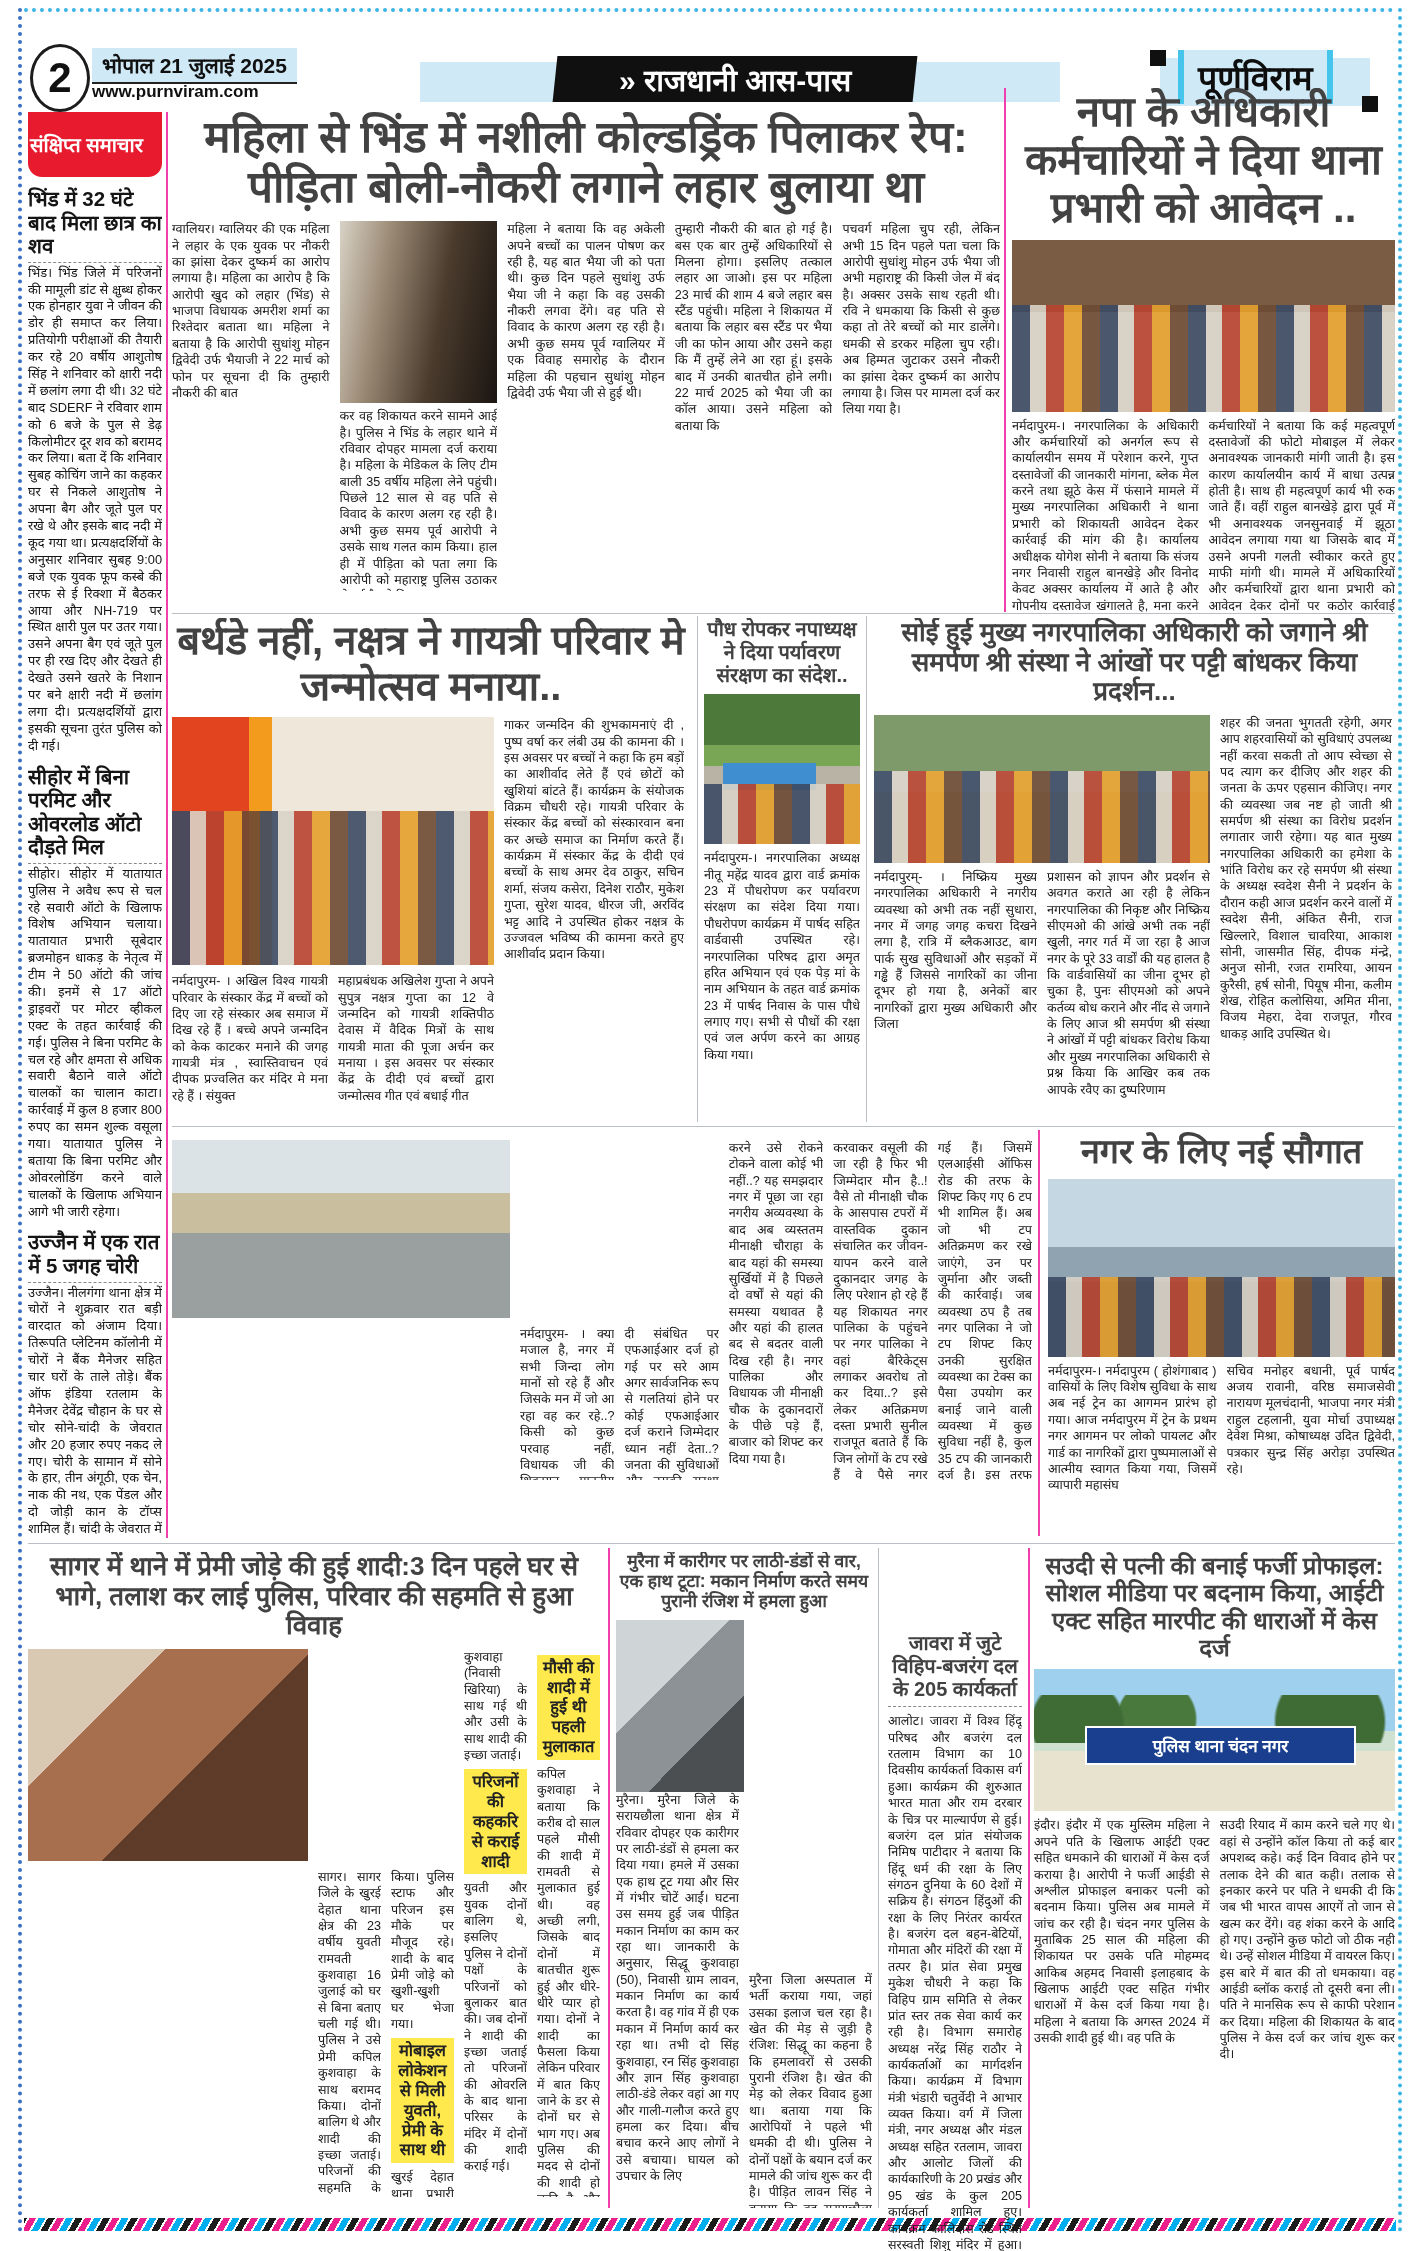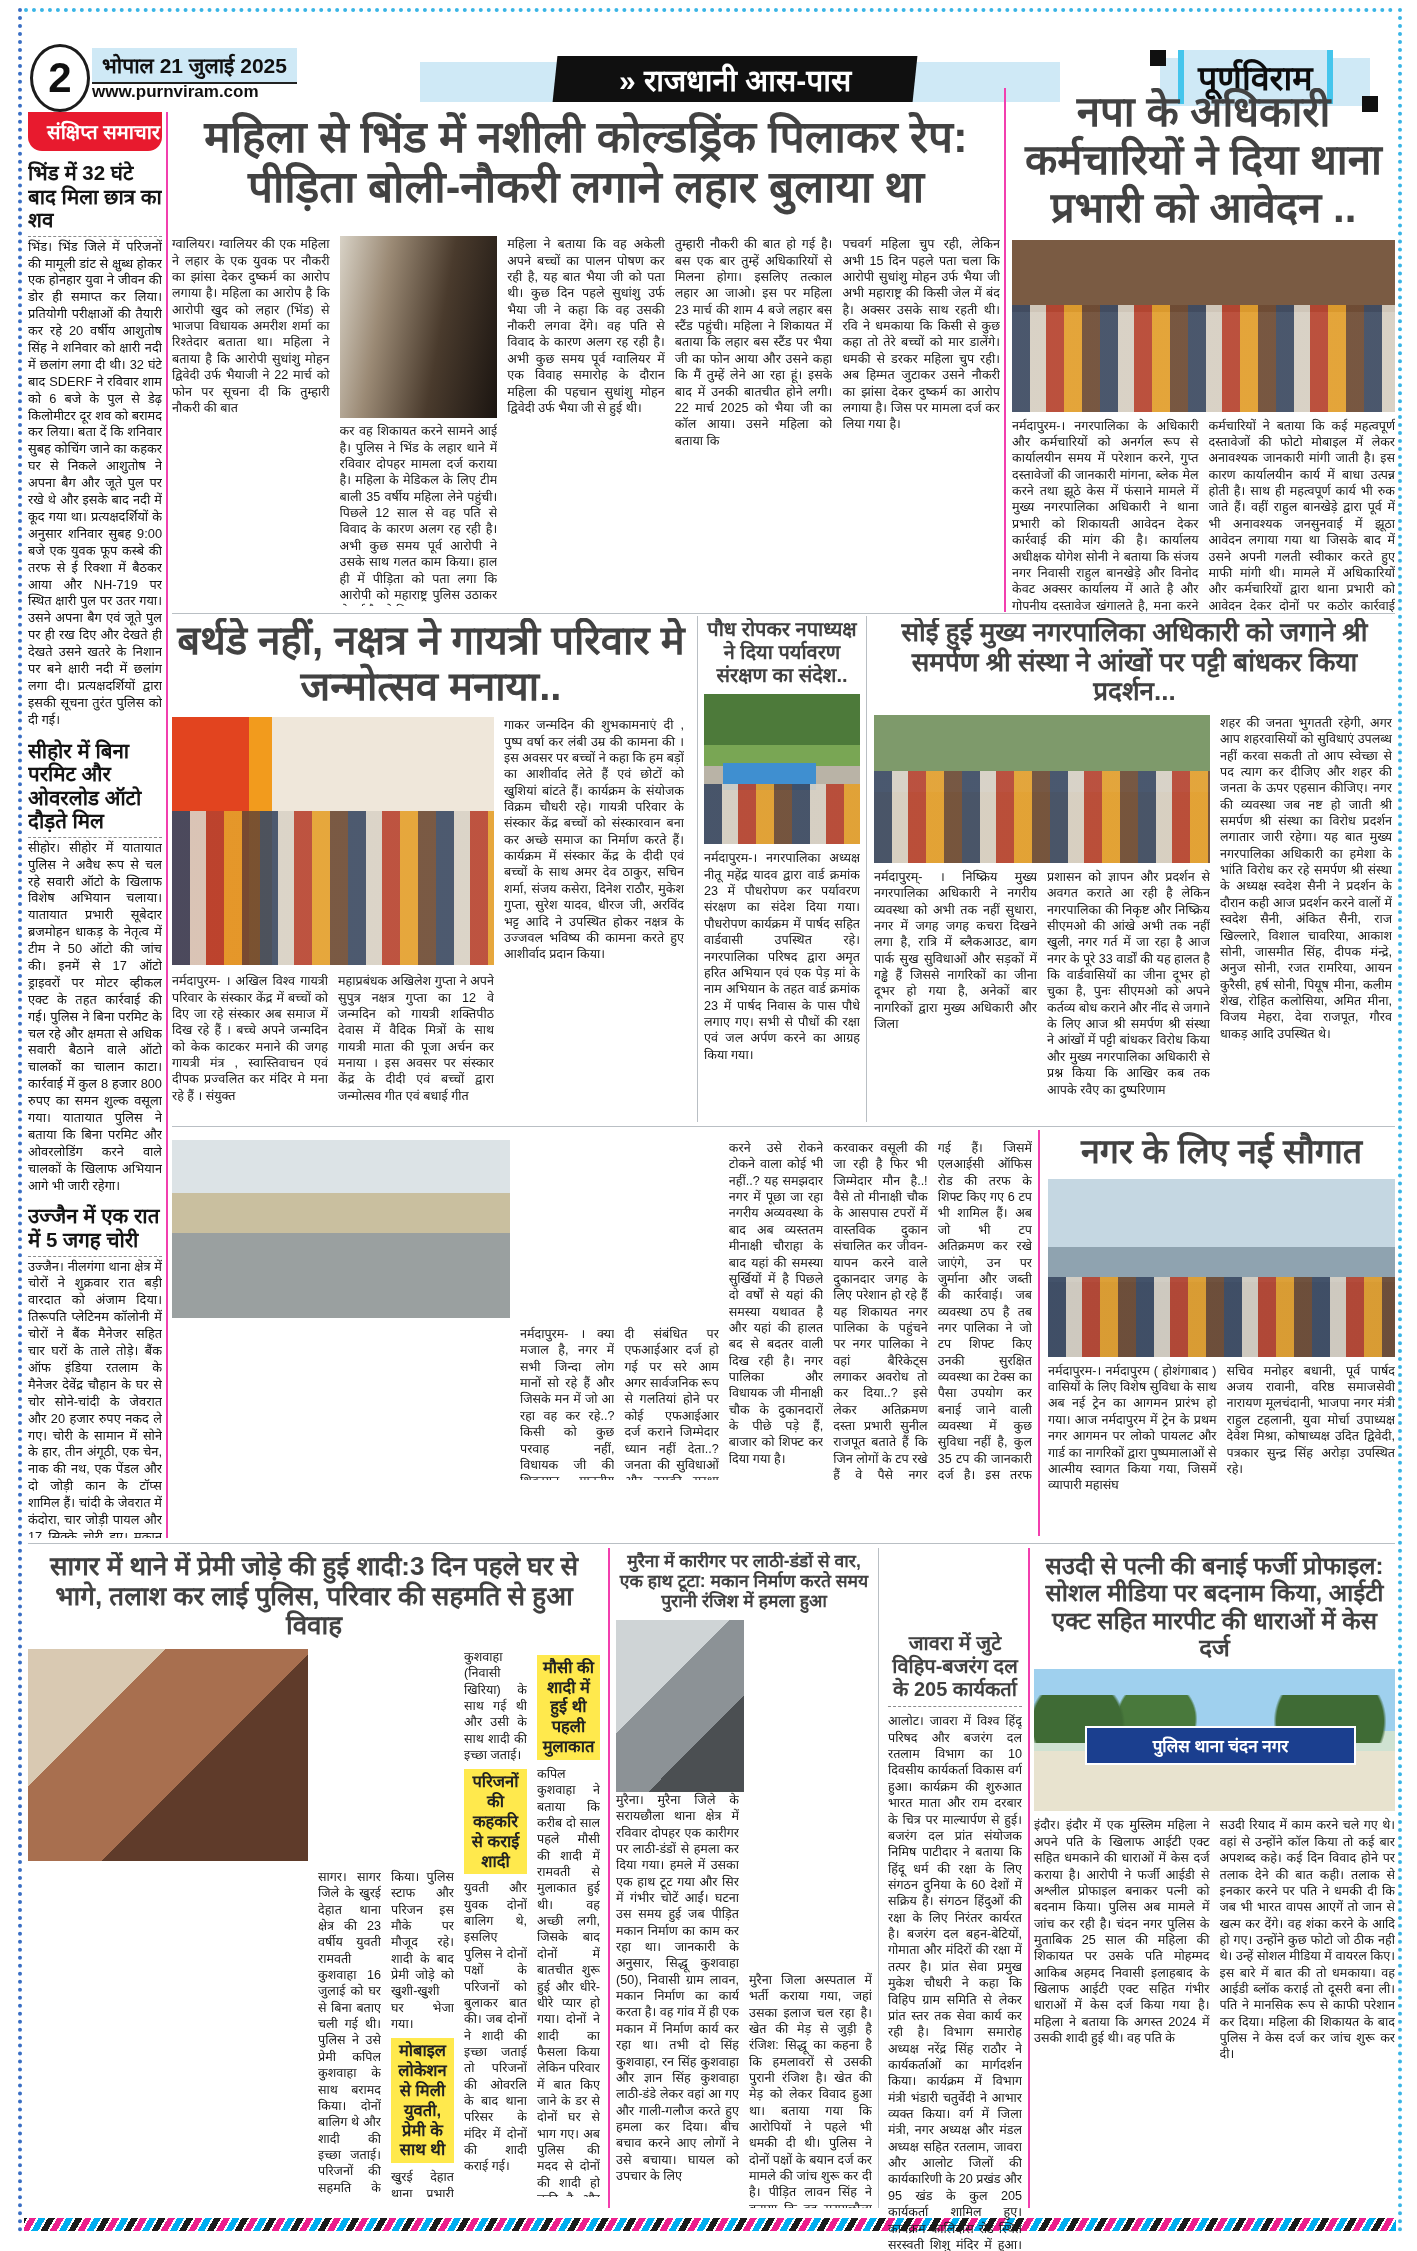--- a/index.html
+++ b/index.html
@@ -28,21 +28,21 @@
   .website{position:absolute;left:92px;top:82px;font-size:17px;font-weight:bold;color:#101010}
   .masthead{position:absolute;left:1178px;top:50px;padding:4px 14px;background:#cfe9f6;font-size:34px;font-weight:bold;color:#0d0d0d;border-left:6px solid #45c5ec;border-right:6px solid #45c5ec}
   .corner{position:absolute;width:16px;height:16px;background:#101010}
   
   .edge-top{position:absolute;left:24px;top:8px;width:1370px;border-top:4px dotted #3ab5e6}
   .edge-left{position:absolute;left:18px;top:8px;height:2226px;border-left:4px dotted #3a6fc4}
   .edge-right{position:absolute;left:1398px;top:8px;height:2226px;border-left:4px dotted #3ab5e6}
   .bottom-strip{position:absolute;left:24px;top:2218px;width:1372px;height:13px;
     background:repeating-linear-gradient(-60deg,#00adef 0 6px,#ffffff 6px 8px,#ec1e8c 8px 14px,#ffffff 14px 16px,#1b1b1b 16px 22px,#ffffff 22px 24px)}
   
-  .side-label{background:#e81a2e;color:#fff;font-size:20px;font-weight:bold;text-align:right;padding:6px 2px;border-radius:0 0 14px 14px}
+  .side-label{background:#e81a2e;color:#fff;font-size:20px;font-weight:bold;text-align:left;padding:19px 2px;border-radius:0 0 14px 14px}
   .side-head{font-size:20.5px;line-height:1.15;font-weight:bold;color:#151515;margin:10px 0 2px;border-bottom:1px dashed #8a8a8a;padding-bottom:4px}
   .side-body{font-size:12.8px;line-height:1.32;text-align:justify}
   
   .photo{position:relative;overflow:hidden;background:#c9c9c9}
   .crowd{position:absolute;left:0;right:0;bottom:0;height:62%;opacity:.9;
     background:repeating-linear-gradient(90deg,#3b4a63 0 18px,#d9d2c6 18px 34px,#b8432f 34px 52px,#e5a02b 52px 70px,#6d4a33 70px 88px)}
   .ph-lead{background:linear-gradient(100deg,#d8d2c6 0%,#9b8a75 28%,#4a3b2d 62%,#1b1511 100%)}
   .ph-napa{background:linear-gradient(180deg,#7a5b43 0 42%,#d8cfc2 42% 100%)}
   .ph-birthday{background:linear-gradient(90deg,#e2441f 0 24%,#f29b1d 24% 31%,#efe7da 31% 100%)}
   .ph-paudh{background:linear-gradient(180deg,#4d7a3a 0 34%,#79a654 34% 48%,#b9b3a6 48% 100%)}
@@ -106,21 +106,21 @@
     <p class="side-body">सीहोर। सीहोर में यातायात पुलिस ने अवैध रूप से चल रहे सवारी ऑटो के खिलाफ विशेष अभियान चलाया। यातायात प्रभारी सूबेदार ब्रजमोहन धाकड़ के नेतृत्व में टीम ने 50 ऑटो की जांच की। इनमें से 17 ऑटो ड्राइवरों पर मोटर व्हीकल एक्ट के तहत कार्रवाई की गई। पुलिस ने बिना परमिट के चल रहे और क्षमता से अधिक सवारी बैठाने वाले ऑटो चालकों का चालान काटा। कार्रवाई में कुल 8 हजार 800 रुपए का समन शुल्क वसूला गया। यातायात पुलिस ने बताया कि बिना परमिट और ओवरलोडिंग करने वाले चालकों के खिलाफ अभियान आगे भी जारी रहेगा।</p>
   </div>
   <div>
     <h3 class="side-head">उज्जैन में एक रात में 5 जगह चोरी</h3>
     <p class="side-body">उज्जैन। नीलगंगा थाना क्षेत्र में चोरों ने शुक्रवार रात बड़ी वारदात को अंजाम दिया। तिरूपति प्लेटिनम कॉलोनी में चोरों ने बैंक मैनेजर सहित चार घरों के ताले तोड़े। बैंक ऑफ इंडिया रतलाम के मैनेजर देवेंद्र चौहान के घर से चोर सोने-चांदी के जेवरात और 20 हजार रुपए नकद ले गए। चोरी के सामान में सोने के हार, तीन अंगूठी, एक चेन, नाक की नथ, एक पेंडल और दो जोड़ी कान के टॉप्स शामिल हैं। चांदी के जेवरात में कंदोरा, चार जोड़ी पायल और 17 सिक्के चोरी हुए। मकान मालिक के तीन अन्य मकानों में भी चोरी हुई। मकान मालिक बाहर होने के कारण वहां से चोरी गए सामान की जानकारी नहीं मिल पाई है। सीसीटीवी फुटेज में दो बदमाश रात करीब ढाई बजे बाइक से आते दिखे। इसी रात सिंधी कॉलोनी में एक कॉस्मेटिक की दुकान में भी चोरी हुई। चोरों ने दुकान का ताला तोड़कर गल्ले से 78 हजार रुपए और कॉस्मेटिक का सामान चुराया। पुलिस सीसीटीवी फुटेज के आधार पर बदमाशों की तलाश कर रही है।</p>
   </div>
 </aside>
 
 <section class="abs clip" style="left:172px;top:112px;width:828px;height:500px">
   <h1 class="headline" style="font-size:44px">महिला से भिंड में नशीली कोल्डड्रिंक पिलाकर रेप: पीड़िता बोली-नौकरी लगाने लहार बुलाया था</h1>
-  <div class="cols" style="height:370px;margin-top:24px">
+  <div class="cols" style="height:370px;margin-top:9px">
     <p class="col body-text">ग्वालियर। ग्वालियर की एक महिला ने लहार के एक युवक पर नौकरी का झांसा देकर दुष्कर्म का आरोप लगाया है। महिला का आरोप है कि आरोपी खुद को लहार (भिंड) से भाजपा विधायक अमरीश शर्मा का रिश्तेदार बताता था। महिला ने बताया है कि आरोपी सुधांशु मोहन द्विवेदी उर्फ भैयाजी ने 22 मार्च को फोन पर सूचना दी कि तुम्हारी नौकरी की बात</p>
     <div class="col">
       <div class="photo ph-lead" style="height:182px;margin-bottom:5px"></div>
       <p class="body-text">कर वह शिकायत करने सामने आई है। पुलिस ने भिंड के लहार थाने में रविवार दोपहर मामला दर्ज कराया है। महिला के मेडिकल के लिए टीम बाली 35 वर्षीय महिला लेने पहुंची। पिछले 12 साल से वह पति से विवाद के कारण अलग रह रही है। अभी कुछ समय पूर्व आरोपी ने उसके साथ गलत काम किया। हाल ही में पीड़िता को पता लगा कि आरोपी को महाराष्ट्र पुलिस उठाकर ले गई है, तो हिम्मत</p>
     </div>
     <p class="col body-text">महिला ने बताया कि वह अकेली अपने बच्चों का पालन पोषण कर रही है, यह बात भैया जी को पता थी। कुछ दिन पहले सुधांशु उर्फ भैया जी ने कहा कि वह उसकी नौकरी लगवा देंगे। वह पति से विवाद के कारण अलग रह रही है। अभी कुछ समय पूर्व ग्वालियर में एक विवाह समारोह के दौरान महिला की पहचान सुधांशु मोहन द्विवेदी उर्फ भैया जी से हुई थी।</p>
     <p class="col body-text">तुम्हारी नौकरी की बात हो गई है। बस एक बार तुम्हें अधिकारियों से मिलना होगा। इसलिए तत्काल लहार आ जाओ। इस पर महिला 23 मार्च की शाम 4 बजे लहार बस स्टैंड पहुंची। महिला ने शिकायत में बताया कि लहार बस स्टैंड पर भैया जी का फोन आया और उसने कहा कि मैं तुम्हें लेने आ रहा हूं। इसके बाद में उनकी बातचीत होने लगी। 22 मार्च 2025 को भैया जी का कॉल आया। उसने महिला को बताया कि</p>
     <p class="col body-text">पचवर्ग महिला चुप रही, लेकिन अभी 15 दिन पहले पता चला कि आरोपी सुधांशु मोहन उर्फ भैया जी अभी महाराष्ट्र की किसी जेल में बंद है। अक्सर उसके साथ रहती थी। रवि ने धमकाया कि किसी से कुछ कहा तो तेरे बच्चों को मार डालेंगे। धमकी से डरकर महिला चुप रही। अब हिम्मत जुटाकर उसने नौकरी का झांसा देकर दुष्कर्म का आरोप लगाया है। जिस पर मामला दर्ज कर लिया गया है।</p>
   </div>
 </section>

